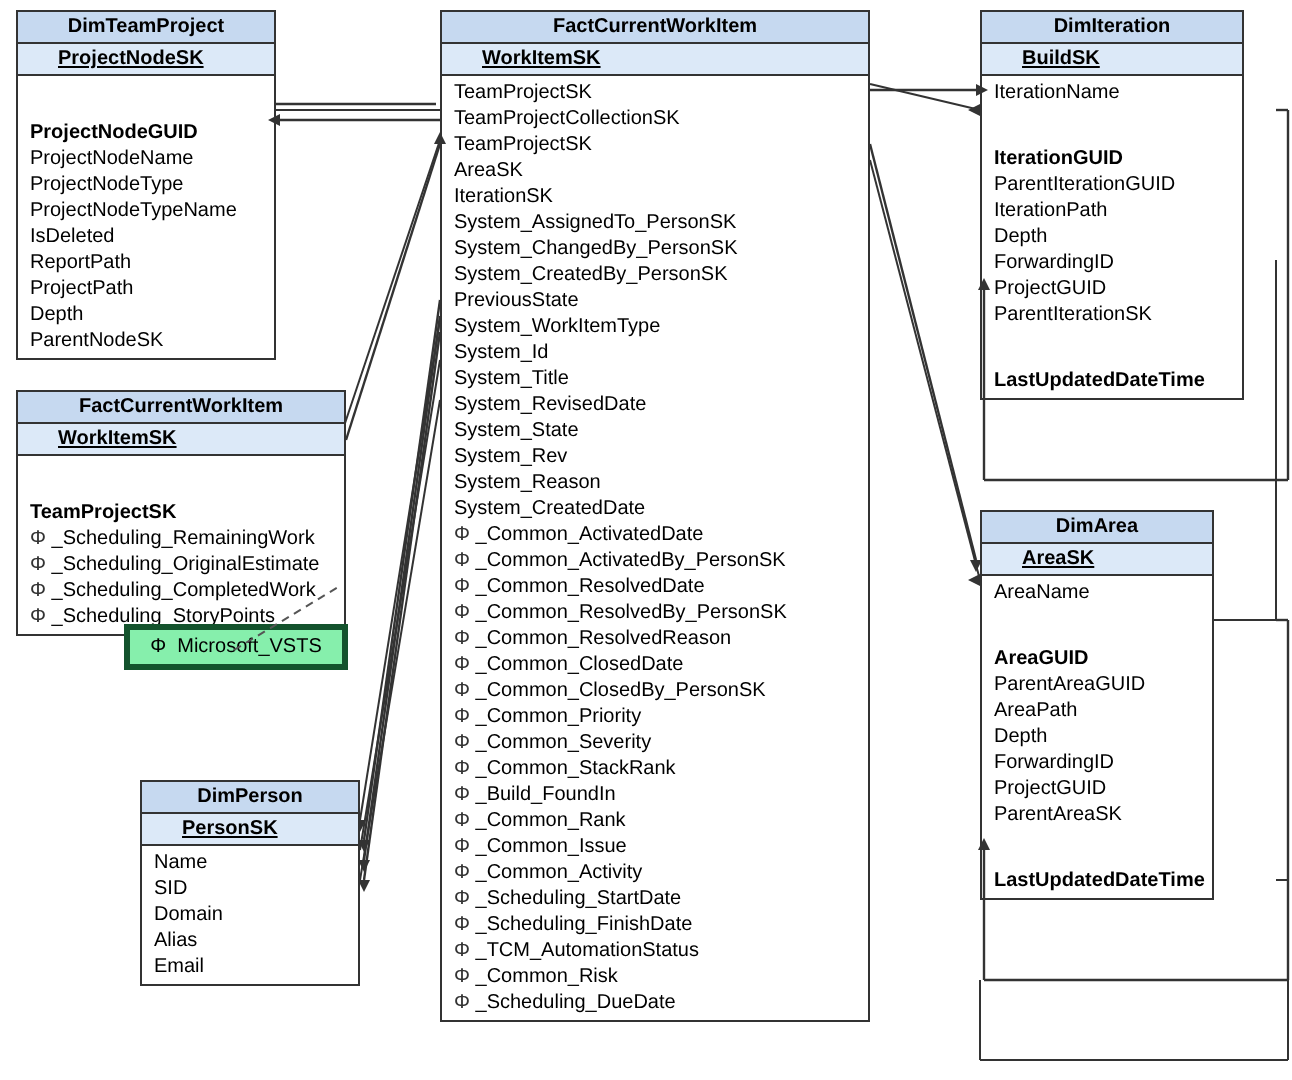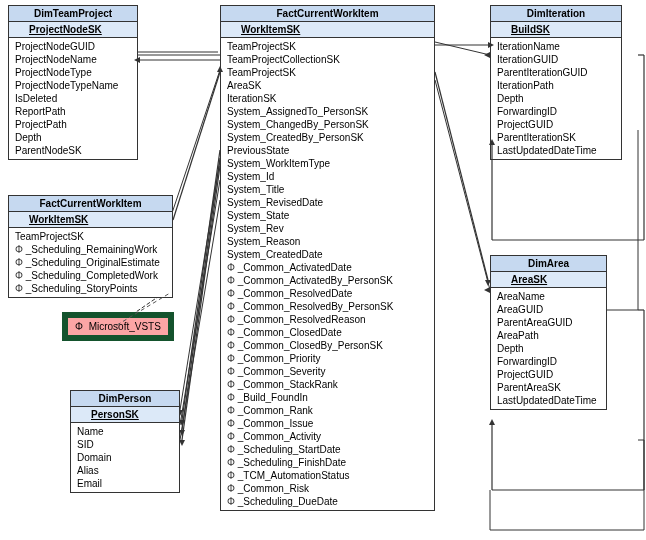--- a/index.html
+++ b/index.html
@@ -39,37 +39,38 @@
       text-decoration: underline;
     }
     .entity-body {
       padding: 2px 4px;
     }
     .entity-row {
       padding: 1px 2px;
       white-space: nowrap;
     }
     .entity-row.bold {
-      font-weight: normal;
+      font-weight: bold;
+      margin-top: 20px;
     }
     .phi {
       color: #333;
     }
     
     svg.lines {
       position: absolute;
       top: 0; left: 0;
       width: 646px;
       height: 540px;
       pointer-events: none;
     }
     .yellow-note {
       position: absolute;
-      background: #fca5a5;
-      border: 6px solid #14532d;
+      background: #86efac;
+      border: 3px solid #14532d;
       padding: 3px 6px;
       font-size: 10px;
       text-align: center;
     }
   </style>
 </head>
 <body>
 
 <div class="diagram">
 

